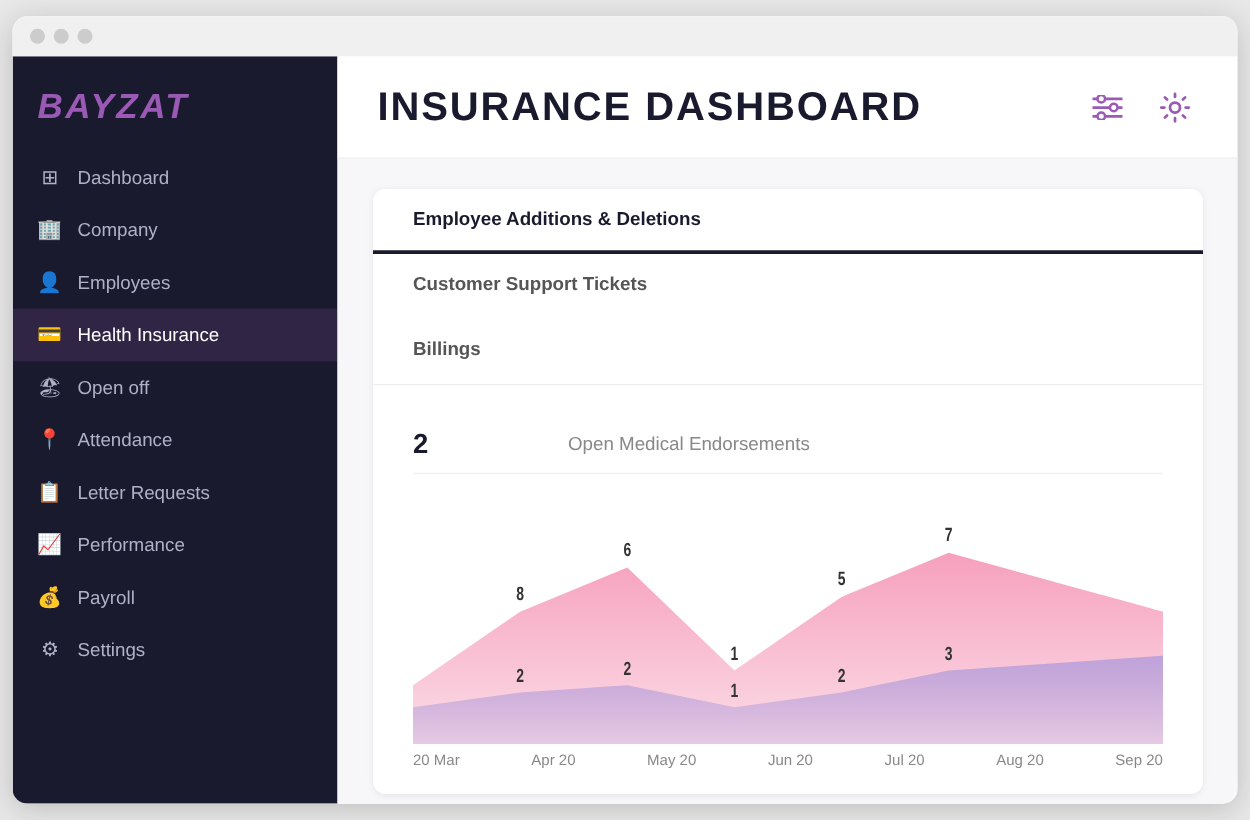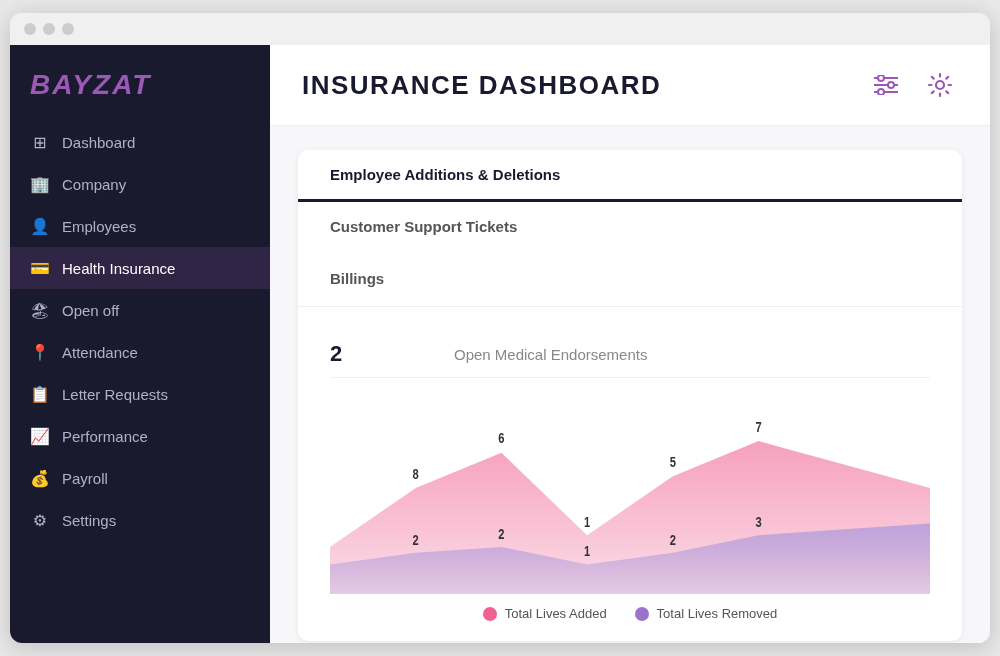--- a/index.html
+++ b/index.html
@@ -99,21 +99,21 @@
     .top-bar {
       background: #fff;
       padding: 22px 32px;
       display: flex;
       align-items: center;
       justify-content: space-between;
       border-bottom: 1px solid #eee;
       flex-shrink: 0;
     }
     .page-title {
-      font-size: 26px;
+      font-size: 32px;
       font-weight: 800;
       letter-spacing: 1.5px;
       color: #1a1a2e;
       text-transform: uppercase;
     }
     .top-actions {
       display: flex;
       align-items: center;
       gap: 18px;
     }
@@ -327,28 +327,27 @@
                 <text x="400" y="62" text-anchor="middle" font-size="13" font-weight="700" fill="#333">5</text>
                 <text x="500" y="32" text-anchor="middle" font-size="13" font-weight="700" fill="#333">7</text>
 
                 <text x="100" y="128" text-anchor="middle" font-size="13" font-weight="700" fill="#333">2</text>
                 <text x="200" y="123" text-anchor="middle" font-size="13" font-weight="700" fill="#333">2</text>
                 <text x="300" y="138" text-anchor="middle" font-size="13" font-weight="700" fill="#333">1</text>
                 <text x="400" y="128" text-anchor="middle" font-size="13" font-weight="700" fill="#333">2</text>
                 <text x="500" y="113" text-anchor="middle" font-size="13" font-weight="700" fill="#333">3</text>
               </svg>
             </div>
-            <div class="legend">
-              <div class="legend-item">
-                <div class="legend-dot" style="background:#f06292;"></div>
-                <span>Total Lives Added</span>
-              </div>
-              <div class="legend-item">
-                <div class="legend-dot" style="background:#9b74c9;"></div>
-                <span>Total Lives Removed</span>
-              </div>
+            <div class="chart-labels">
+              <span>20 Mar</span>
+              <span>Apr 20</span>
+              <span>May 20</span>
+              <span>Jun 20</span>
+              <span>Jul 20</span>
+              <span>Aug 20</span>
+              <span>Sep 20</span>
             </div>
           </div>
         </div>
       </div>
     </div>
   </div>
 </div>
 
 </body></html>

